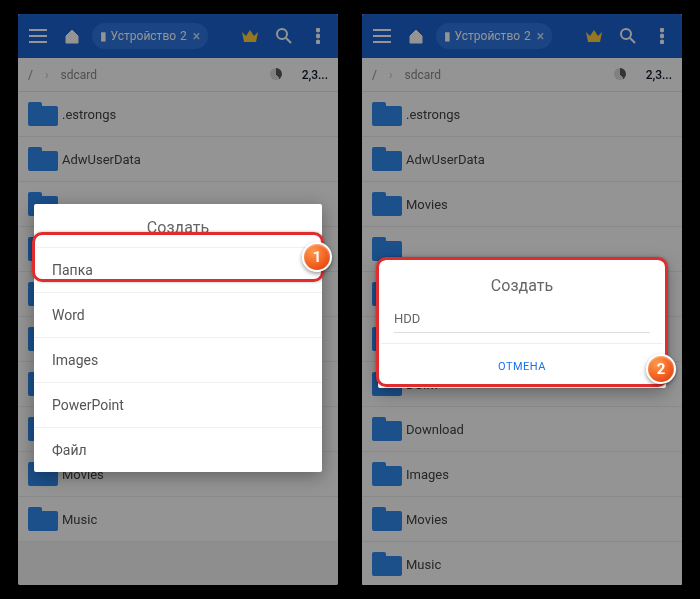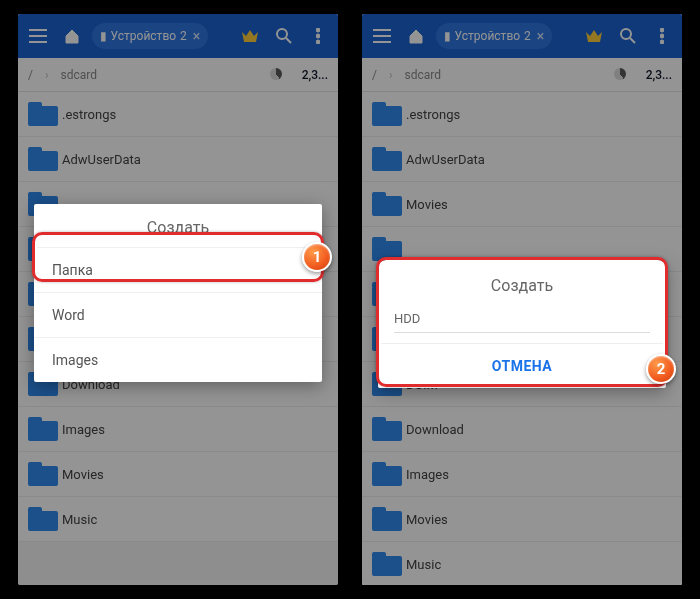--- a/index.html
+++ b/index.html
@@ -61,21 +61,21 @@
   .dialog2 {
     position:absolute; top:248px; left:16px; right:16px;
     background:#fff; border-radius:2px;
     box-shadow:0 4px 18px rgba(0,0,0,.35);
     z-index:5;
   }
   .dlg2-title{padding:14px 0 6px;text-align:center;font-size:16px;color:#666}
   .dlg2-input{padding:10px 16px;font-size:13px;color:#666;border-bottom:1px solid #eee}
   .dlg2-input span{display:block;border-bottom:1px solid #ddd;padding-bottom:6px}
   .dlg2-buttons{display:flex;height:44px}
-  .dlg2-btn{flex:1;display:flex;align-items:center;justify-content:center;font-size:14px;font-weight:700;color:#1a73e8;letter-spacing:.5px}
+  .dlg2-btn{flex:1;display:flex;align-items:center;justify-content:center;font-size:11px;font-weight:400;color:#1a73e8;letter-spacing:.5px}
 
   
   .ring{position:absolute;border:3px solid #e02c2c;border-radius:10px;box-shadow:0 0 0 2px #fff inset,0 0 3px rgba(0,0,0,.3);z-index:6;pointer-events:none}
   .ring1{top:218px;left:14px;right:14px;height:50px}
   .ring2{top:243px;left:14px;right:14px;height:130px}
 
   .badge{position:absolute;width:30px;height:30px;border-radius:50%;z-index:7;display:flex;align-items:center;justify-content:center;font-weight:700;font-size:15px;color:#fff;
     background:radial-gradient(circle at 35% 30%,#ff9a4a,#f15a1e 60%,#c43a0a);
     box-shadow:0 2px 4px rgba(0,0,0,.4),inset 0 1px 2px rgba(255,255,255,.5);
     border:2px solid #fff}
@@ -176,20 +176,22 @@
     </div>
 
   <div class="scrim"></div>
 
   <div class="dialog1">
     <div class="dlg-title">Создать</div>
     <div id="dlg1-items">
         <div class="dlg-item">Папка</div>
         <div class="dlg-item">Word</div>
         <div class="dlg-item">Images</div>
+        <div class="dlg-item">PowerPoint</div>
+        <div class="dlg-item">Файл</div>
       </div>
   </div>
 
   <div class="ring ring1"></div>
   <div class="badge badge1">1</div>
 </div>
 
 <div class="phone">
   <div class="toolbar">
     <div class="tb-icon">

